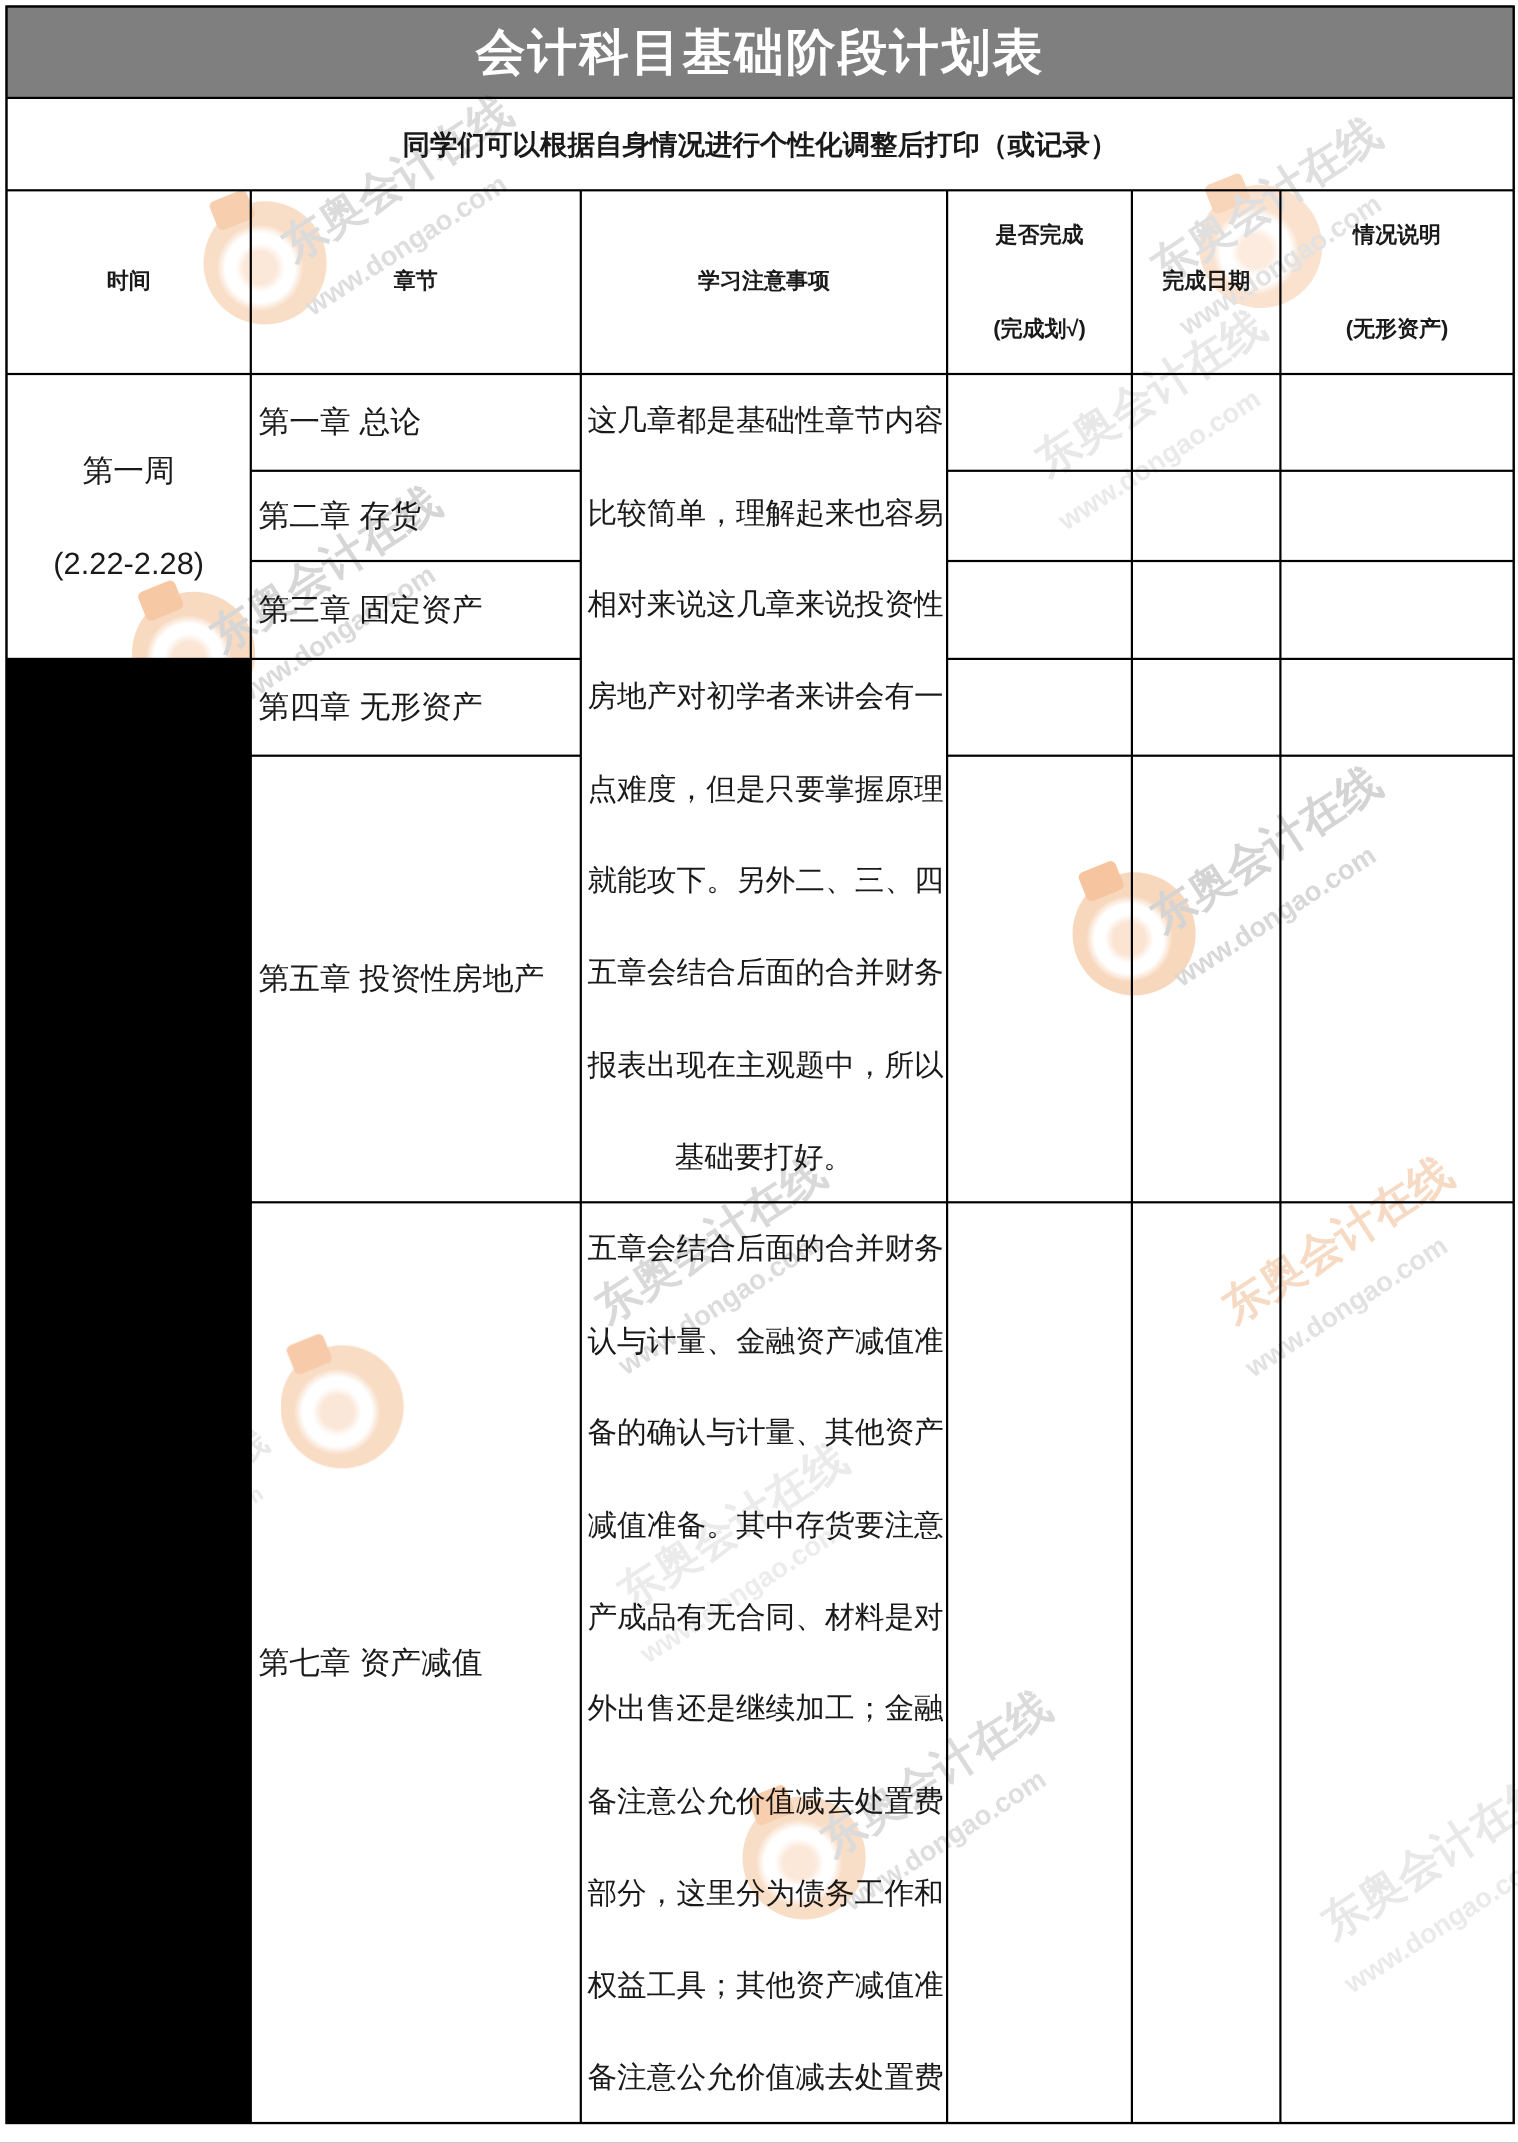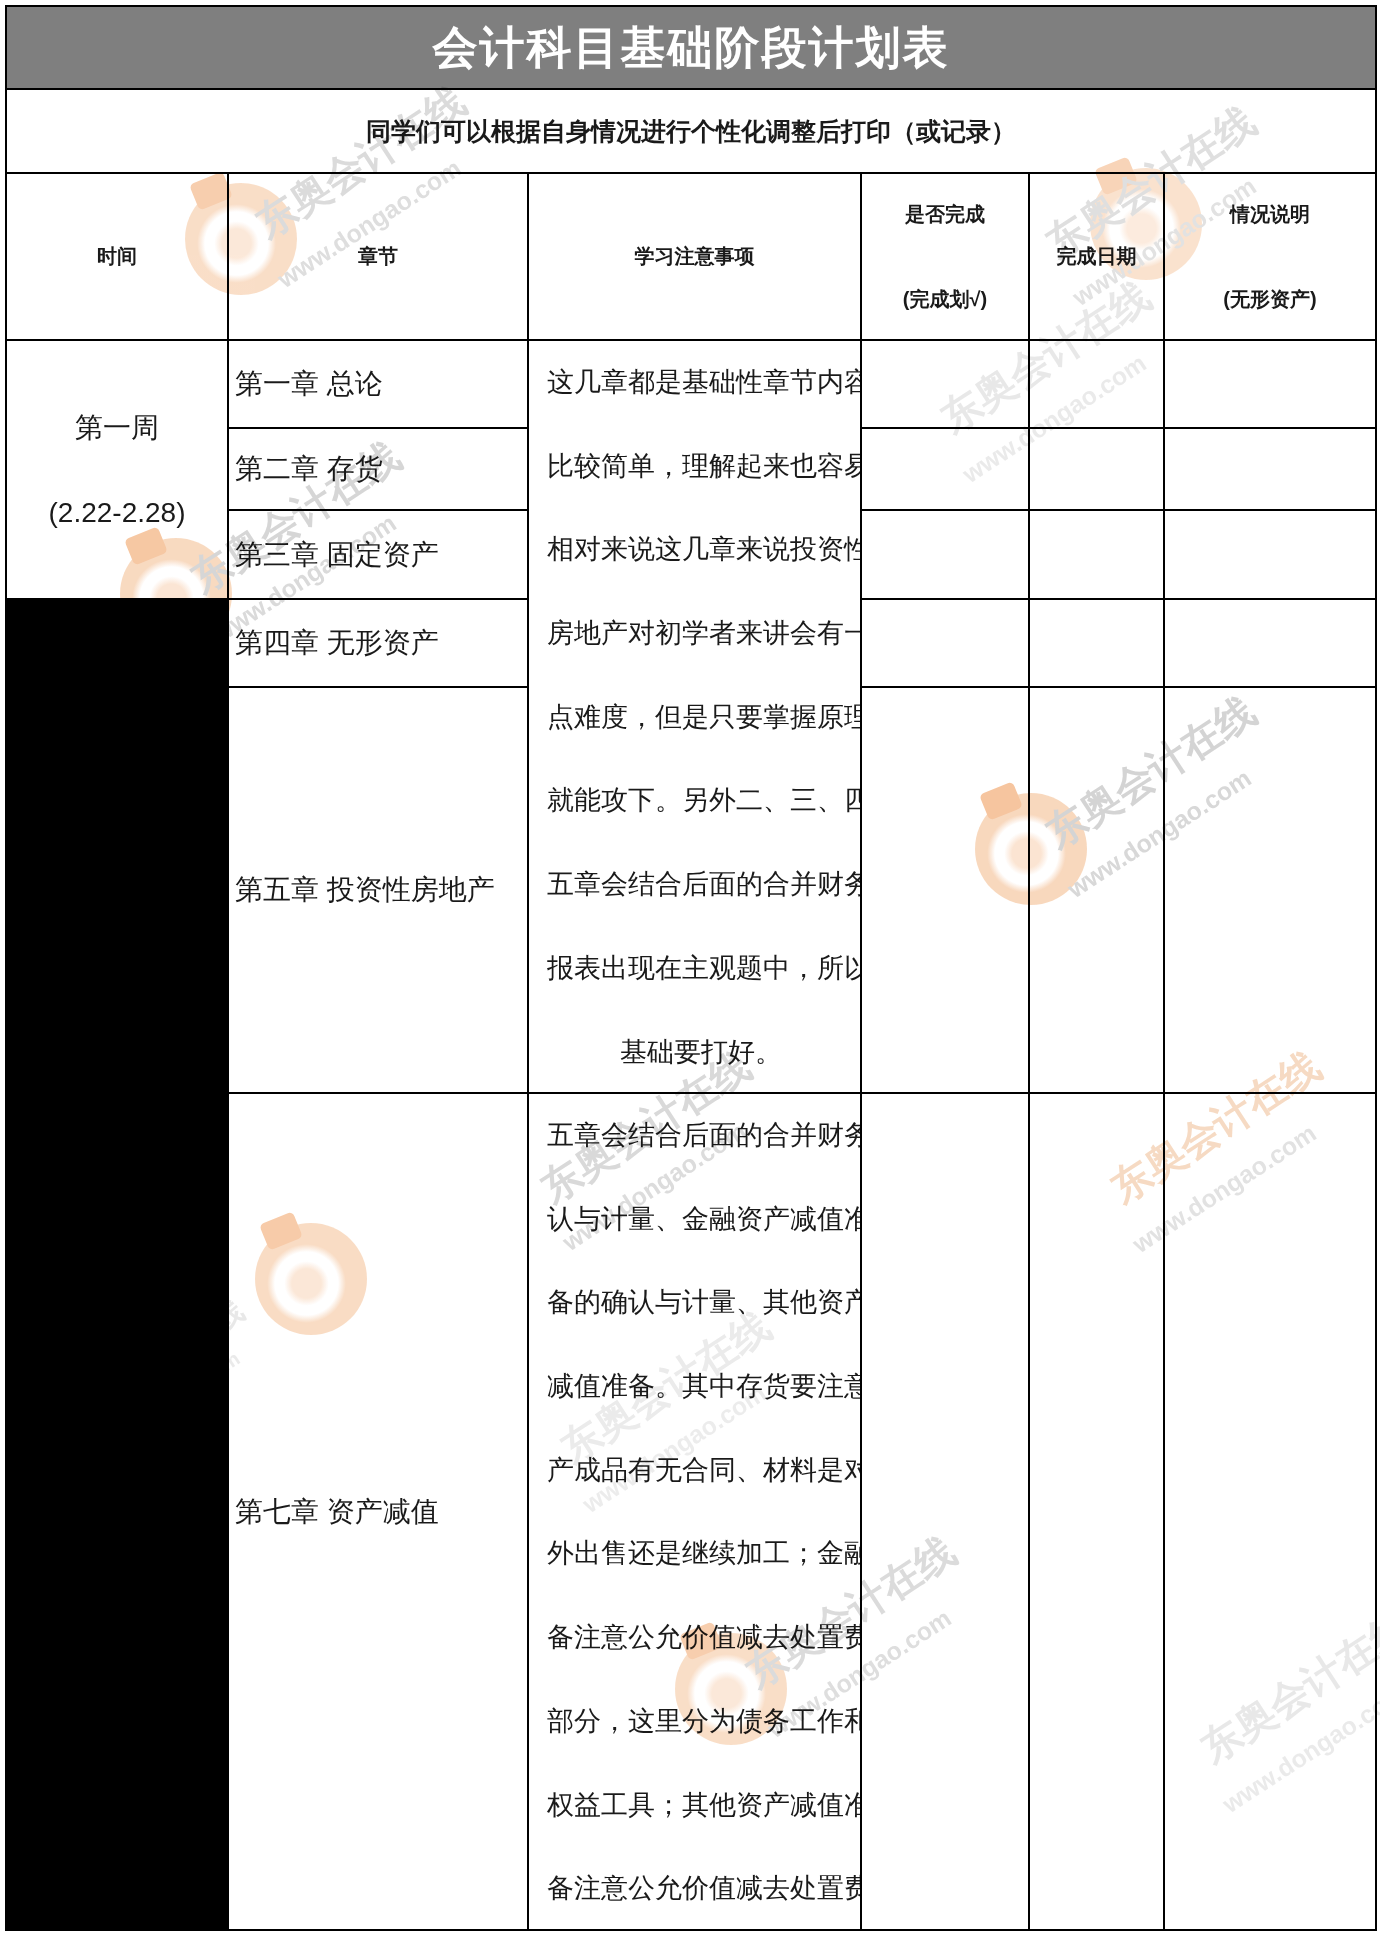--- a/index.html
+++ b/index.html
@@ -48,21 +48,21 @@
   .chap-cell {
     grid-column:2;
     display:flex; align-items:center;
     font-size:28px; padding-left:6px; white-space:nowrap;
   }
   .notes-cell {
     grid-column:3;
     font-size:27px;
     padding-left:5px;
   }
-  .notes-line { line-height:83.7px; height:83.7px; white-space:nowrap;margin-left:13px; }
+  .notes-line { line-height:83.7px; height:83.7px; white-space:nowrap; }
   .notes-line.center { text-align:center; padding-right:5px; }
   .blank { background:#fff; }
 
   
   #wm-layer {
     position:absolute; inset:0; z-index:5;
     pointer-events:none;
     mix-blend-mode:multiply;
   }
   .wm { position:absolute; width:340px; height:250px; }

